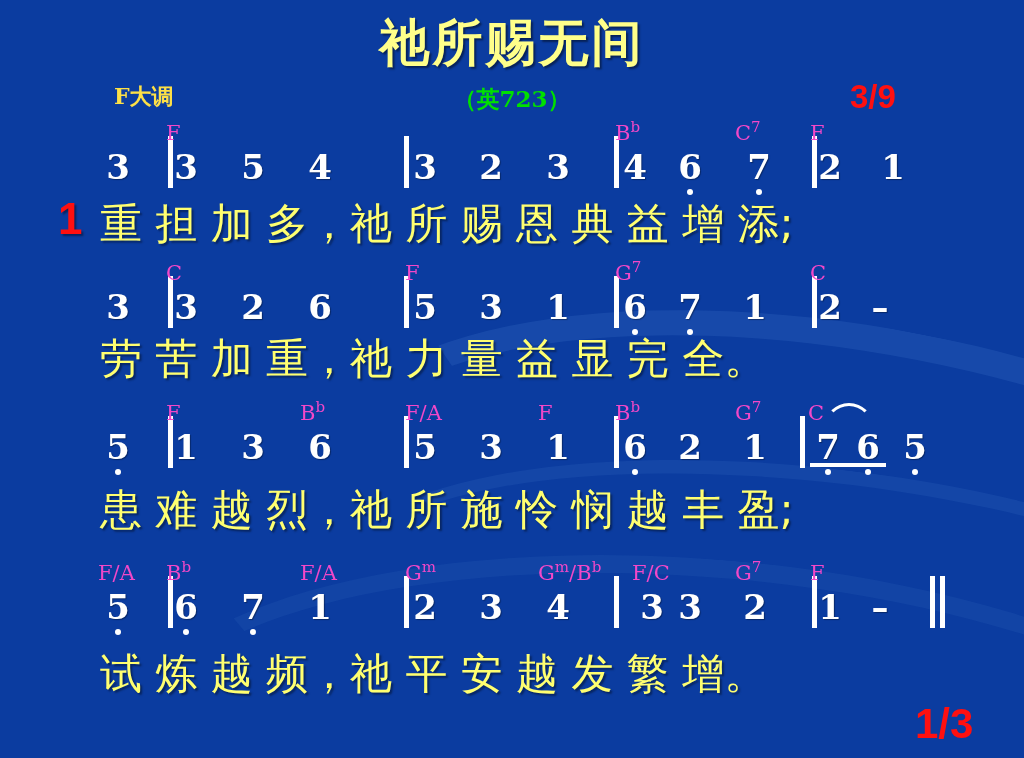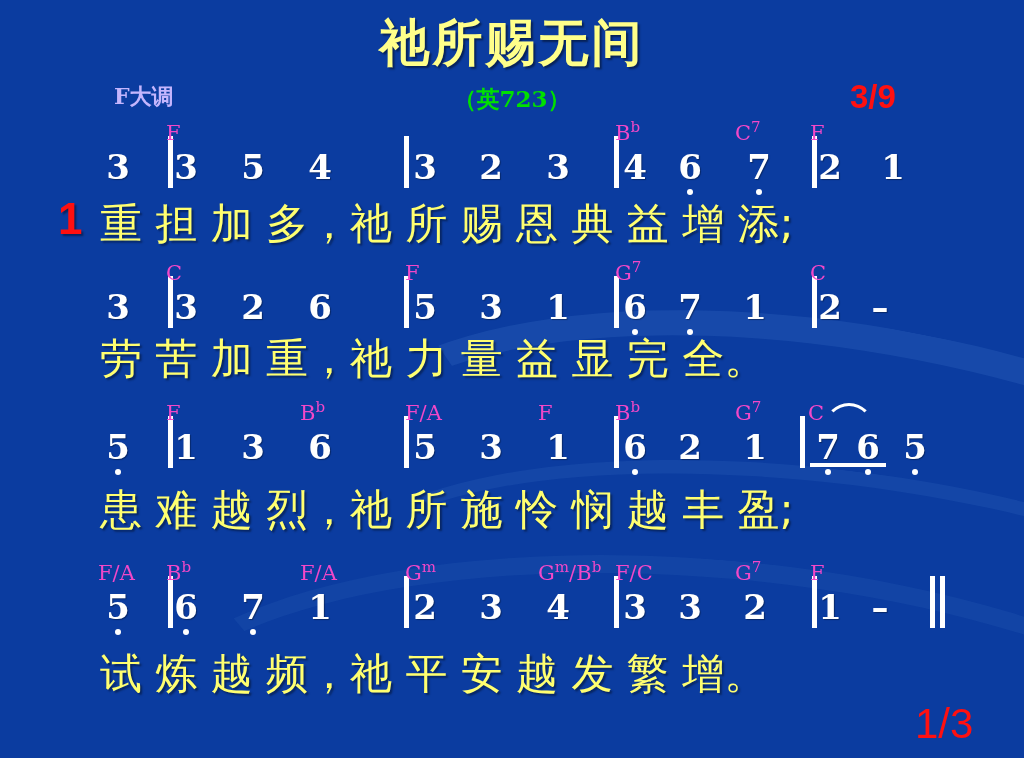--- a/index.html
+++ b/index.html
@@ -78,40 +78,40 @@
     top: 84px; left: 0; width: 1024px;
     text-align: center;
     color: #00e000;
     font-size: 23px;
     font-weight: bold;
     font-family: "DejaVu Serif", "Liberation Serif", serif;
   }
   #key-label {
     position: absolute;
     top: 82px; left: 114px;
-    color: #c4b5fd;
+    color: #fde047;
     font-size: 22px;
     font-weight: bold;
     font-family: "DejaVu Serif", "Liberation Serif", serif;
     letter-spacing: 0px;
   }
   #time-sig {
     position: absolute;
     top: 78px; left: 850px;
     color: #ff1010;
     font-size: 33px;
     font-weight: bold;
     font-family: "Liberation Sans", sans-serif;
   }
   #page-num {
     position: absolute;
     top: 700px; left: 915px;
     color: #ff1010;
     font-size: 42px;
-    font-weight: normal;
+    font-weight: bold;
     font-family: "Liberation Sans", sans-serif;
   }
 
   
   .stave {
     position: absolute;
     left: 0; width: 1024px;
     height: 72px;
   }
   .cell {
@@ -298,21 +298,21 @@
       <div class="barline" style="left: 404px;"></div>
       <div class="barline" style="left: 614px;"></div>
       <div class="barline" style="left: 812px;"></div>
       <div class="cell" style="left: 102px; width: 32px;"><div class="chord" style="left: -4px;">F/A</div><span class="note low">5</span></div>
       <div class="cell" style="left: 170px; width: 32px;"><div class="chord" style="left: -4px;">B<sup>b</sup></div><span class="note low">6</span></div>
       <div class="cell" style="left: 237px; width: 32px;"><span class="note low">7</span></div>
       <div class="cell" style="left: 304px; width: 32px;"><div class="chord" style="left: -4px;">F/A</div><span class="note">1</span></div>
       <div class="cell" style="left: 409px; width: 32px;"><div class="chord" style="left: -4px;">G<sup>m</sup></div><span class="note">2</span></div>
       <div class="cell" style="left: 475px; width: 32px;"><span class="note">3</span></div>
       <div class="cell" style="left: 542px; width: 32px;"><div class="chord" style="left: -4px;">G<sup>m</sup>/B<sup>b</sup></div><span class="note">4</span></div>
-      <div class="cell" style="left: 619px; width: 32px;"><div class="chord" style="left: -4px;">F/C</div><span class="note">3</span></div>
+      <div class="cell" style="left: 636px; width: 32px;"><div class="chord" style="left: -4px;">F/C</div><span class="note">3</span></div>
       <div class="cell" style="left: 674px; width: 32px;"><span class="note">3</span></div>
       <div class="cell" style="left: 739px; width: 32px;"><div class="chord" style="left: -4px;">G<sup>7</sup></div><span class="note">2</span></div>
       <div class="cell" style="left: 814px; width: 32px;"><div class="chord" style="left: -4px;">F</div><span class="note">1</span></div>
       <div class="cell" style="left: 864px; width: 32px;"><span class="note">–</span></div>
       <div class="endbar" style="left: 930px;">
         <span class="a"></span>
         <span class="b"></span>
       </div>
     </div>
   <div class="lyrics" id="lyrics-4" style="top: 646px;">

